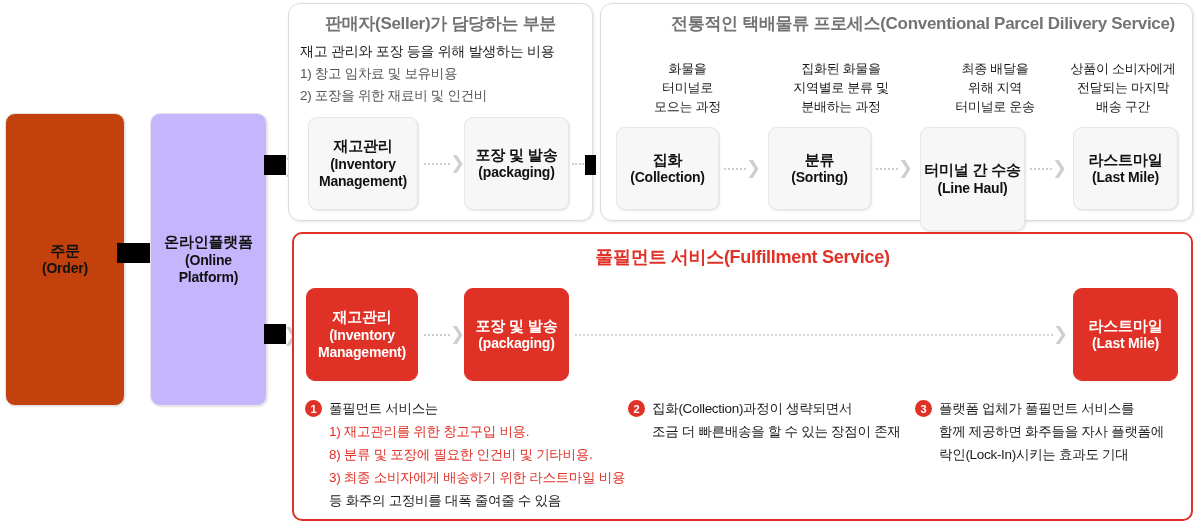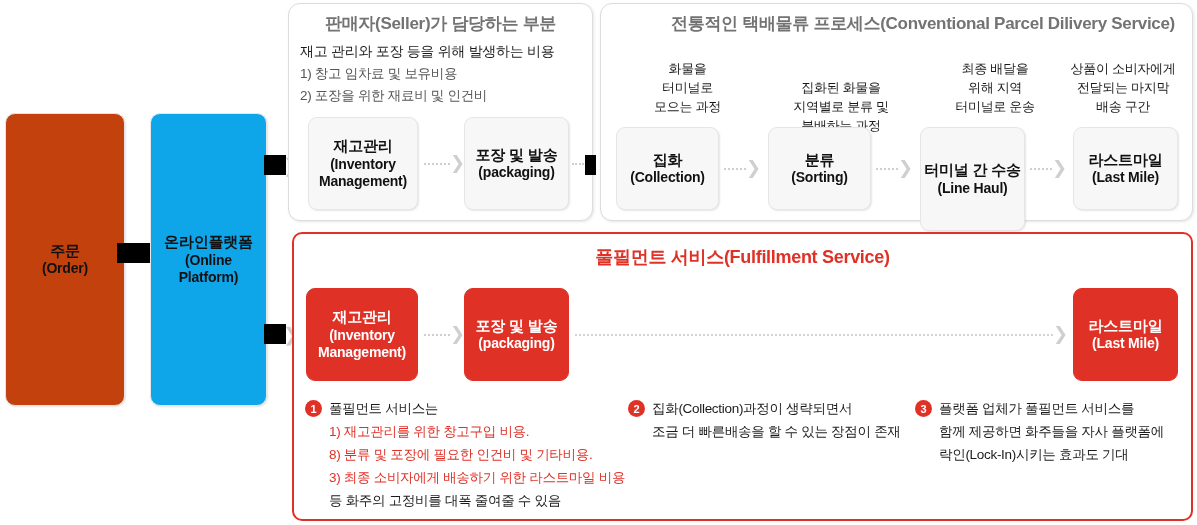--- a/index.html
+++ b/index.html
@@ -44,21 +44,21 @@
   }
 
   
   .node-white {
     background: #c2410c;
     border: 1px solid #e3e3e3;
     box-shadow: 1px 1px 2px rgba(0,0,0,0.10);
   }
   
   .node-gray {
-    background: #0ea5e9;
+    background: #c4b5fd;
     border: 1px solid #e6e6e6;
     box-shadow: 1px 1px 2px rgba(0,0,0,0.12);
   }
   
   .node-proc {
     background: #f7f7f7;
     border: 1px solid #e6e6e6;
     border-radius: 9px;
     box-shadow: 1px 1px 2px rgba(0,0,0,0.10);
   }
@@ -205,21 +205,21 @@
   <div class="blk" style="left:585px; top:155px; width:11px; height:20px;"></div>
   <div class="chev" style="left:597px; top:156px; font-size:19px;">❯</div>
 
   <div class="section section-gray" style="left:600px; top:3px; width:593px; height:218px;"></div>
 
   <div class="section-title title-dark" style="left:600px; top:12px; width:646px; font-size:17px;">전통적인 택배물류 프로세스(Conventional Parcel Dilivery Service)</div>
 
   <div class="txt txt-cap" style="left:615px; top:60px; width:145px;">화물을
 터미널로
 모으는 과정</div>
-  <div class="txt txt-cap" style="left:765px; top:60px; width:152px;margin-top:19px;">집화된 화물을
+  <div class="txt txt-cap" style="left:765px; top:60px; width:152px;">집화된 화물을
 지역별로 분류 및
 분배하는 과정</div>
   <div class="txt txt-cap" style="left:920px; top:60px; width:150px;">최종 배달을
 위해 지역
 터미널로 운송</div>
   <div class="txt txt-cap" style="left:1053px; top:60px; width:140px;">상품이 소비자에게
 전달되는 마지막
 배송 구간</div>
 
   <div class="node node-proc" style="left:616px; top:127px; width:103px; height:83px;">

